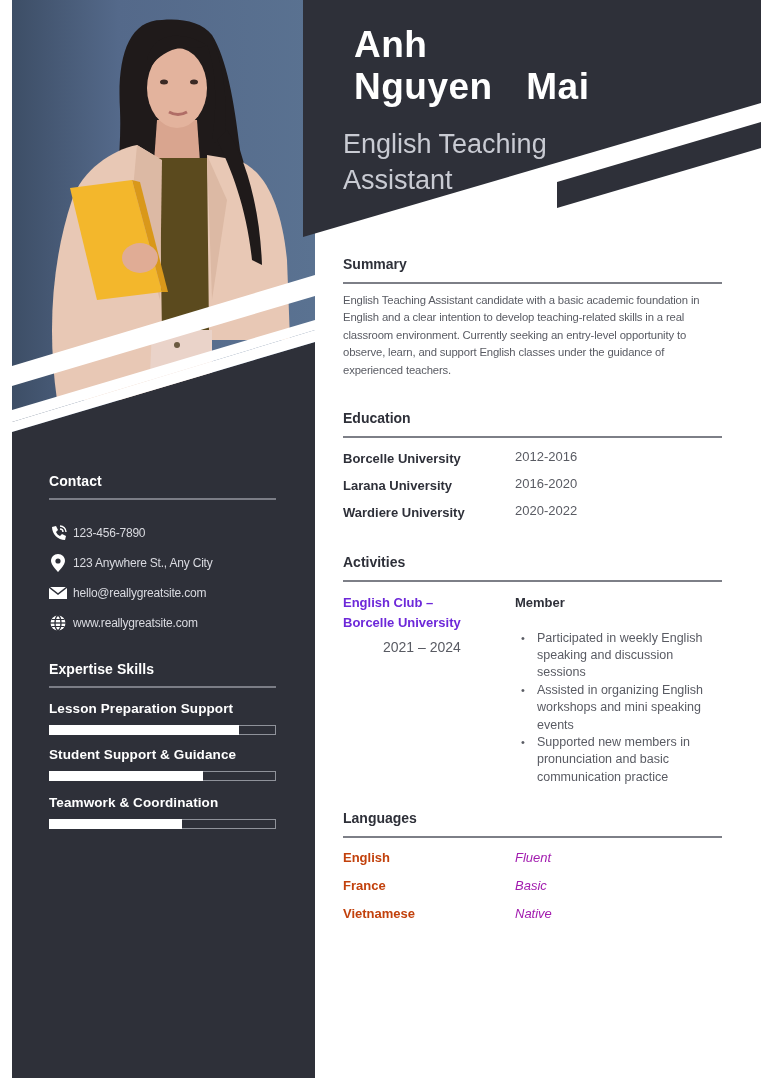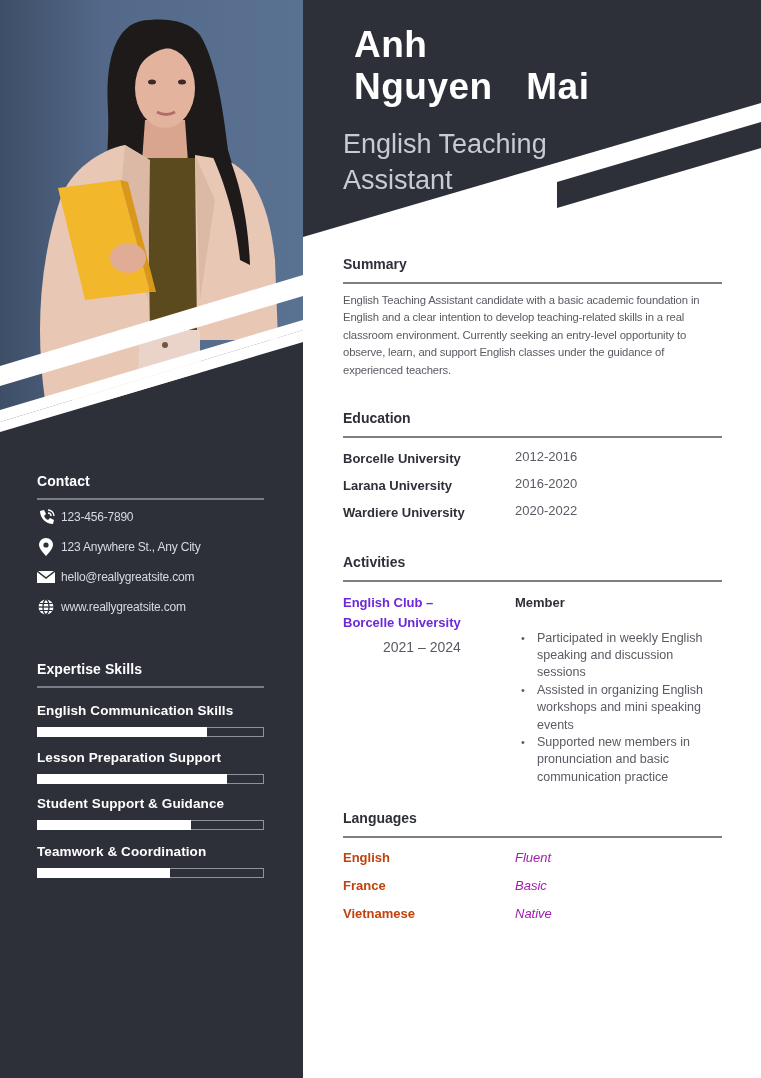--- a/index.html
+++ b/index.html
@@ -2,21 +2,21 @@
 <html><head>
   <meta charset="utf-8">
   <style>
     * { margin: 0; padding: 0; box-sizing: border-box; }
     html, body { width: 761px; height: 1078px; overflow: hidden; background: #ffffff; }
     body { position: relative; font-family: "Liberation Sans", sans-serif; }
 
     .page { position: absolute; left: 0; top: 0; width: 761px; height: 1078px; background: #ffffff; }
 
     
-    .sidebar { position: absolute; left: 0; top: 0; width: 303px; height: 1078px; background: #2e3039; overflow: hidden; }
+    .sidebar { position: absolute; left: 12px; top: 0; width: 303px; height: 1078px; background: #2e3039; overflow: hidden; }
     .photo { position: absolute; left: 0; top: 0; width: 303px; height: 440px; overflow: hidden;
       background: linear-gradient(90deg, #3f5169 0%, #566e8e 45%, #5a7291 100%); }
     .photo svg { position: absolute; left: 0; top: 0; }
 
     .side-section { position: absolute; left: 37px; width: 227px; }
     .side-title { color: #ffffff; font-weight: bold; font-size: 14px; letter-spacing: 0.1px; }
     .side-rule { height: 2px; background: #7b7d86; margin-top: 9px; }
 
     .contact-item { display: flex; align-items: center; height: 30px; color: #d9dae0; font-size: 12px; letter-spacing: -0.2px; }
     .contact-item .ico { width: 18px; height: 18px; margin-right: 6px; display: flex; align-items: center; justify-content: center; }
@@ -107,21 +107,21 @@
     <svg width="303" height="460" viewBox="0 0 303 460" style="position:absolute;left:0;top:0;">
       <polygon points="0,366 303,275 303,296 0,386" fill="#ffffff"></polygon>
       <polygon points="0,410 303,320 303,330 0,422" fill="#ffffff"></polygon>
       <polygon points="0,432 303,342 303,460 0,460" fill="#2e3039"></polygon>
       <polygon points="0,422 303,330 303,342 0,432" fill="#ffffff"></polygon>
     </svg>
 
     <div class="side-section" style="top:473px;">
       <div class="side-title">Contact</div>
       <div class="side-rule"></div>
-      <div style="margin-top:2px;">
+      <div style="margin-top:18px;">
         <div class="contact-item">
           <span class="ico">
             <svg width="17" height="17" viewBox="0 0 17 17">
                 <path d="M2 2 L6 1 L8 5 L6 7 C7 9 8 10 10 11 L12 9 L16 11 L15 15 C8 15 2 9 2 2 Z" fill="#ffffff"></path>
                 <path d="M10 1 A6 6 0 0 1 16 7" stroke="#ffffff" stroke-width="1.4" fill="none"></path>
                 <path d="M10 4 A3 3 0 0 1 13 7" stroke="#ffffff" stroke-width="1.4" fill="none"></path>
               </svg>
           </span>
           <span>123-456-7890</span>
         </div>
@@ -155,26 +155,20 @@
           </span>
           <span>www.reallygreatsite.com</span>
         </div>
       </div>
     </div>
 
     <div class="side-section" style="top:661px;">
       <div class="side-title">Expertise Skills</div>
       <div class="side-rule"></div>
 
-      <div class="skill" style="margin-top:15px;">
-        <div class="skill-label">English Communication Skills</div>
-        <div class="skill-bar">
-            <div class="skill-fill" style="width: 170.25px;"></div>
-          </div>
-      </div>
       <div class="skill" style="margin-top:13px;">
         <div class="skill-label">Lesson Preparation Support</div>
         <div class="skill-bar">
             <div class="skill-fill" style="width: 190.68px;"></div>
           </div>
       </div>
       <div class="skill" style="margin-top:12px;">
         <div class="skill-label">Student Support &amp; Guidance</div>
         <div class="skill-bar">
             <div class="skill-fill" style="width: 154.36px;"></div>

